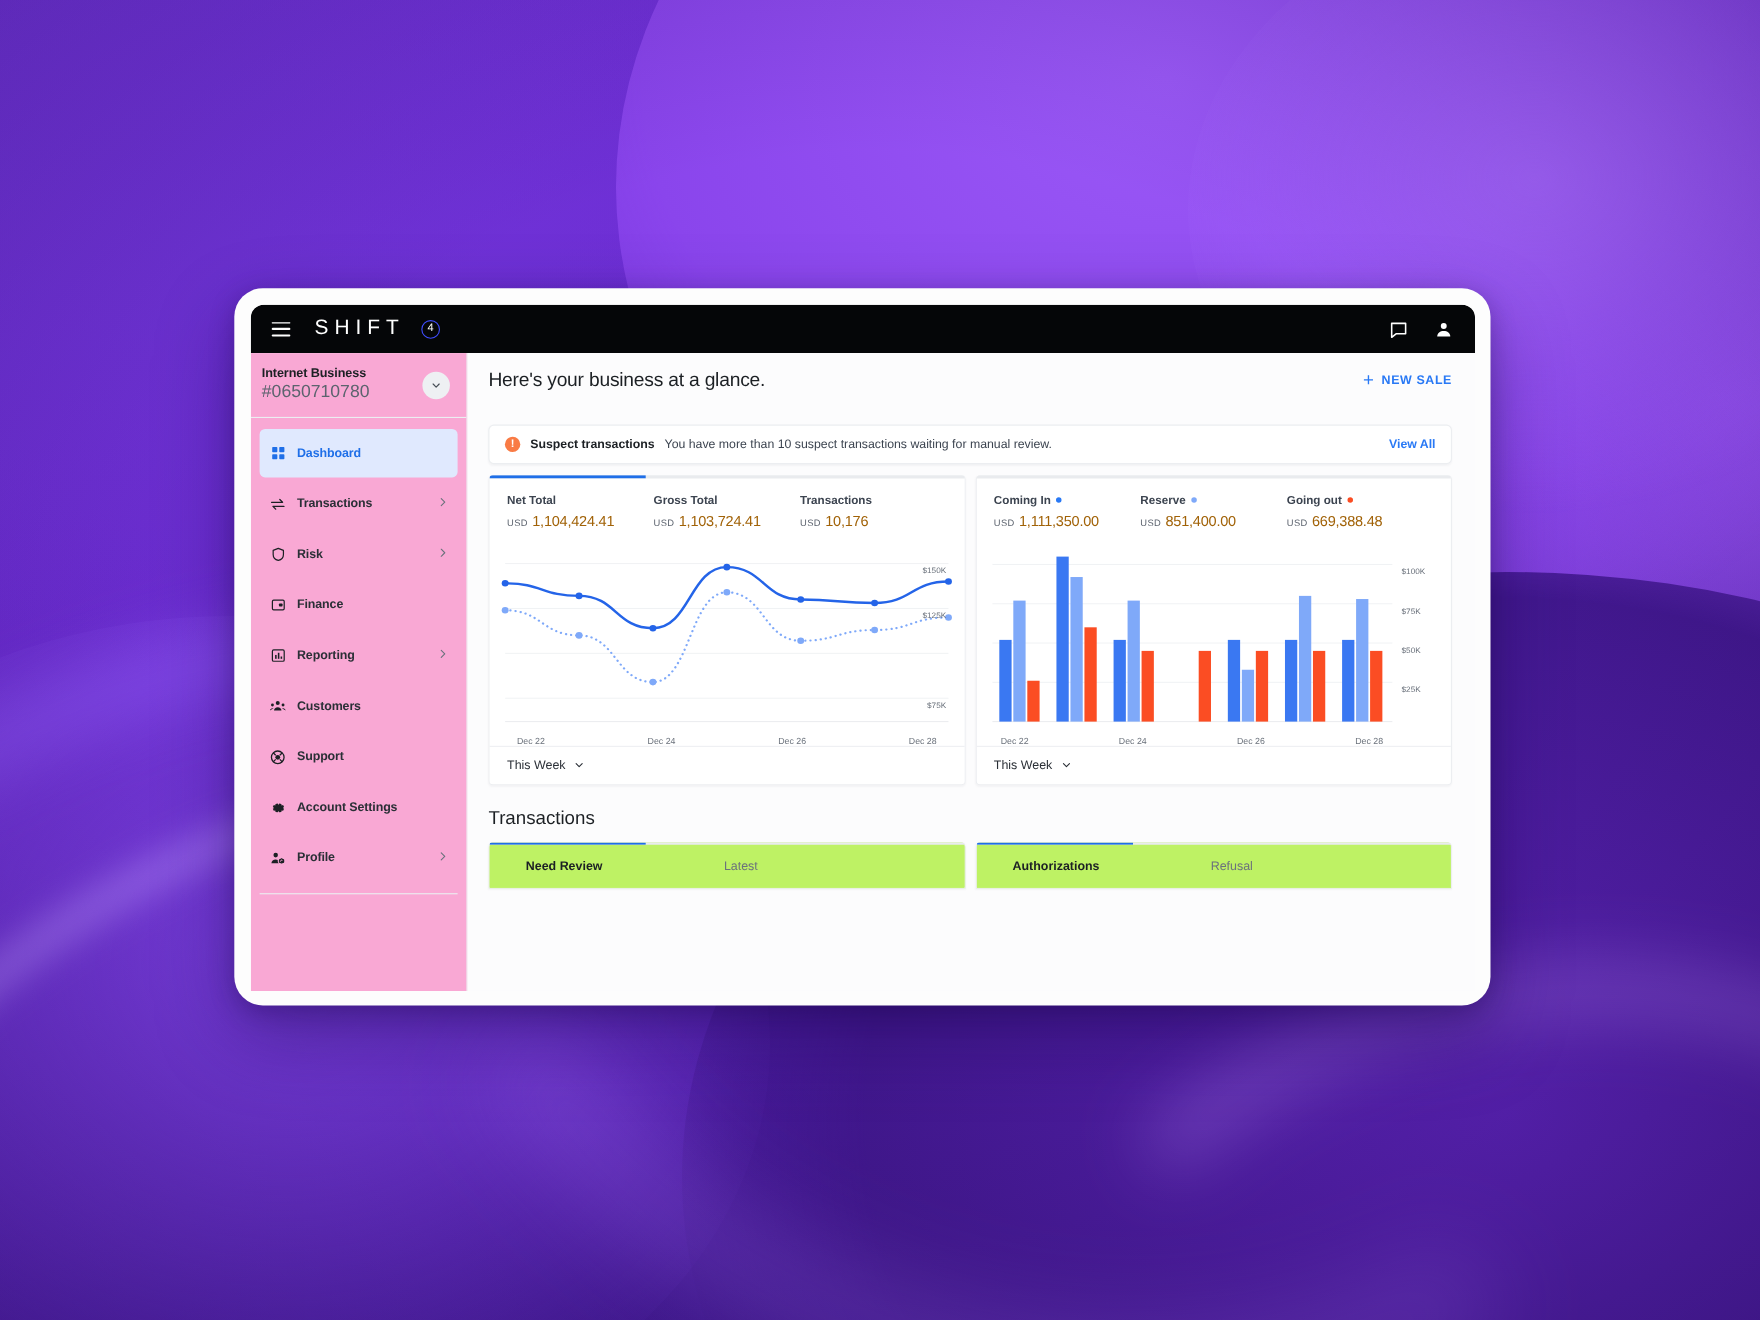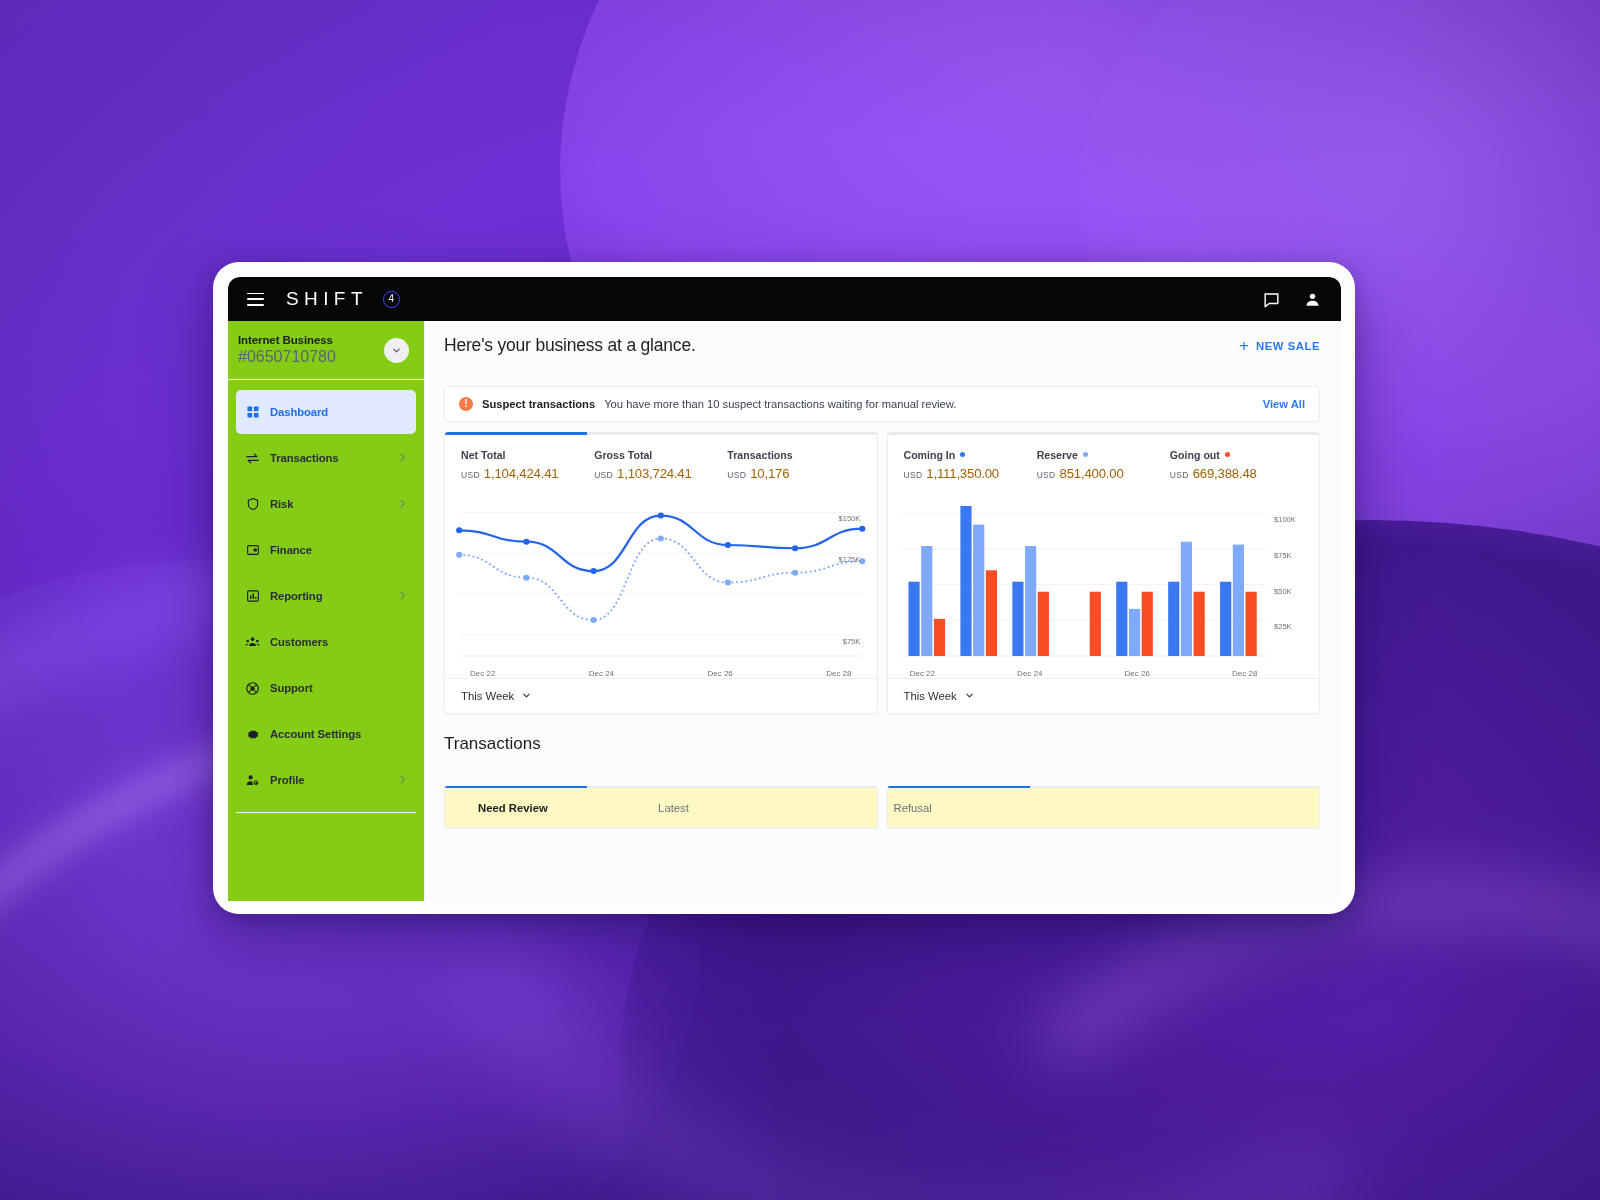--- a/index.html
+++ b/index.html
@@ -96,21 +96,21 @@
     color: #fff; font-size: 10px; display: flex; align-items: center;
     justify-content: center; margin-left: -1px; line-height: 1;
   }
   .topbar-right { margin-left: auto; display: flex; align-items: center; gap: 22px; }
   .ticon { width: 19px; height: 19px; cursor: pointer; }
 
   
   .body { flex: 1; display: flex; min-height: 0; }
 
   
-  .sidebar { width: 197px; flex: none; background: #84cc16;
+  .sidebar { width: 197px; flex: none; background: #f9a8d4;
              border-right: 1px solid #eceef1; display: flex; flex-direction: column; }
   .biz { padding: 13px 15px 13px 10px; display: flex; align-items: center;
          border-bottom: 1px solid #eceef1; }
   .biz-txt { flex: 1; }
   .biz-name { font-size: 11.5px; font-weight: bold; color: #1c2024; letter-spacing: -0.1px; }
   .biz-id { font-size: 16px; color: #5c636e; margin-top: 2px; }
   .biz-chev { width: 25px; height: 25px; border-radius: 50%; background: #eef0f3;
               display: flex; align-items: center; justify-content: center; cursor: pointer; flex: none; }
   .nav { padding: 10px 8px 0 8px; flex: 1; }
   .nav-item {
@@ -175,23 +175,23 @@
   .xaxis { display: flex; padding: 0 8px 0 8px; margin-top: -3px; }
   .xlab { font-size: 8px; color: #6b727c; text-align: center; }
 
   .card-foot { border-top: 1px solid #eeeff2; padding: 11px 16px;
                margin-top: auto; display: flex; align-items: center; gap: 7px; cursor: pointer; }
   .foot-lbl { font-size: 11.3px; color: #2a2f36; }
 
   
   .tx-title { font-size: 17px; color: #1c2024; margin: 20px 0 12px 0; font-weight: 400; }
   .tabs-row { display: flex; gap: 9px; }
-  .tab-card { flex: 1; min-width: 0; background: #fef9c3; border: 1px solid #eceef1;
+  .tab-card { flex: 1; min-width: 0; background: #bef264; border: 1px solid #eceef1;
               border-top: none; border-radius: 4px 4px 0 0;
-              box-shadow: 0 1px 2px rgba(30,35,50,0.04); margin-top: 20px; }
+              box-shadow: 0 1px 2px rgba(30,35,50,0.04); }
   .tabs { display: flex; padding: 0 0 0 0; }
   .tab { padding: 14px 0 13px 0; font-size: 11.3px; cursor: pointer; }
   .tab.active { font-weight: bold; color: #1c2024; }
   .tab.inactive { color: #6b727c; }
   .tab-a { width: 48%; padding-left: 33px; }
   .tab-b { padding-left: 6px; }
 </style>
 </head>
 <body>
 
@@ -563,20 +563,21 @@
           <div class="tabs">
             <div class="tab active tab-a">Need Review</div>
             <div class="tab inactive tab-b">Latest</div>
           </div>
         </div>
         <div class="tab-card">
           <div class="card-topline">
                 <i></i>
               </div>
           <div class="tabs">
+            <div class="tab active tab-a">Authorizations</div>
             <div class="tab inactive tab-b">Refusal</div>
           </div>
         </div>
       </div>
 
     </div>
   </div>
  </div>
 </div>
 

